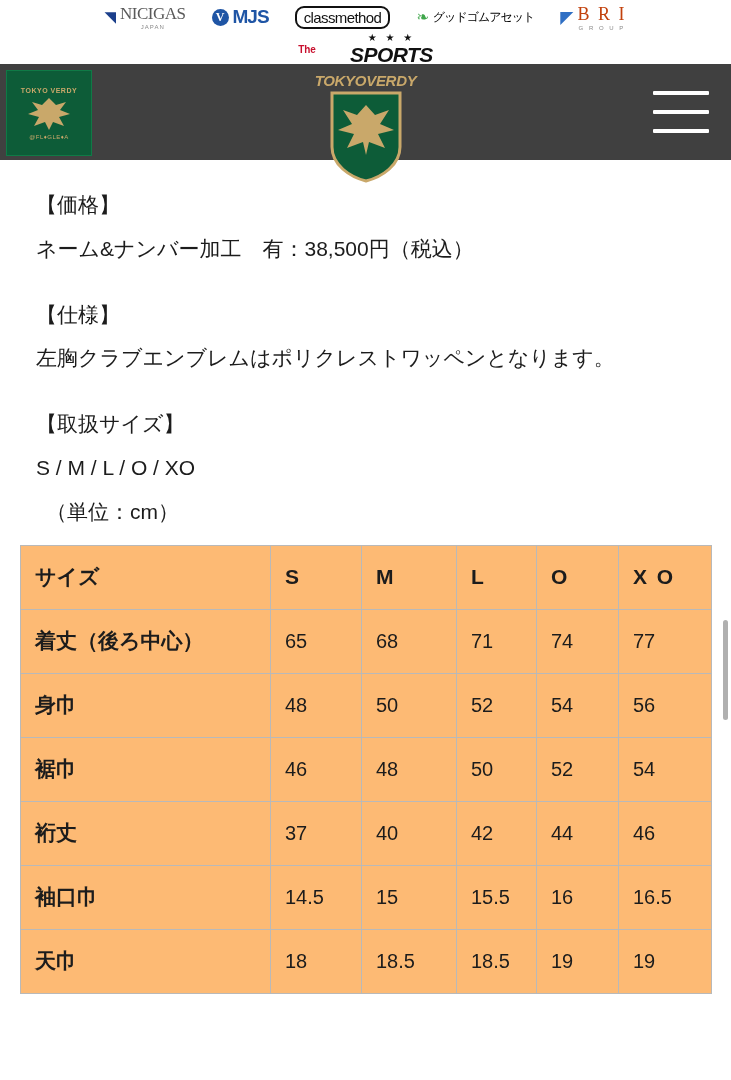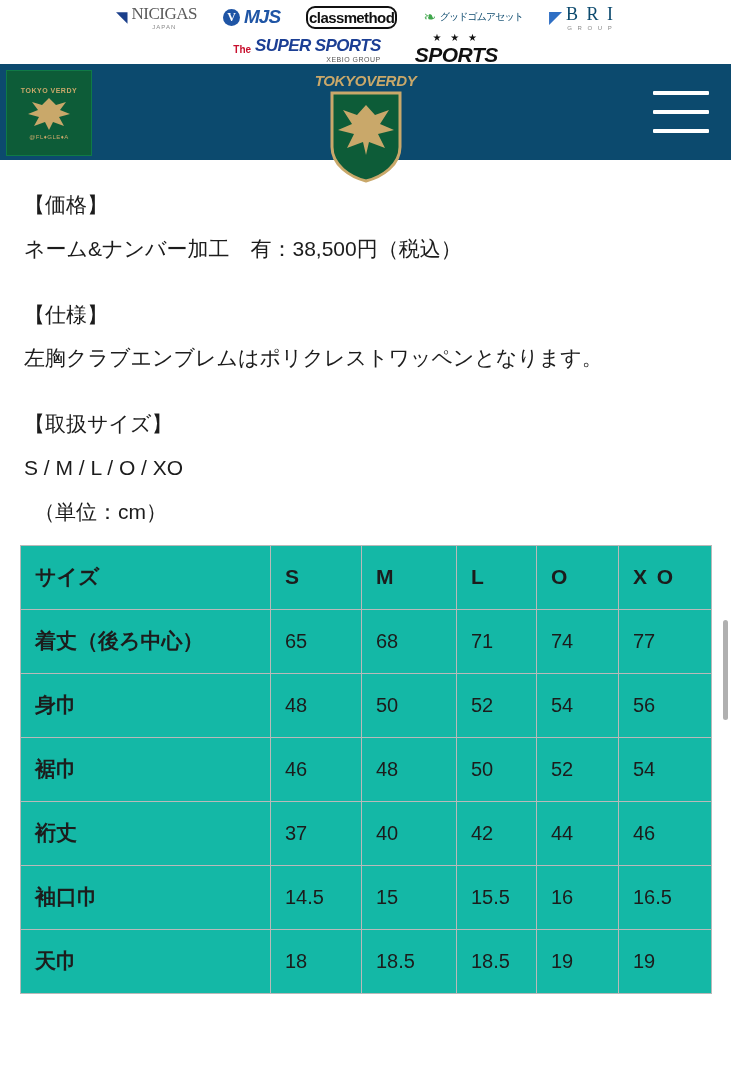--- a/index.html
+++ b/index.html
@@ -66,49 +66,48 @@
     color: #fff;
     font-size: 12px;
     font-weight: bold;
     display: flex; align-items: center; justify-content: center;
     font-family: "Liberation Serif", serif;
   }
   .sp-mjs .txt {
     font-size: 19px;
     font-weight: bold;
     color: #1f55a5;
-    font-style: italic;
     letter-spacing: -1px;
   }
   .sp-classmethod .box {
     border: 2px solid #111;
     border-radius: 9px;
-    padding: 1px 1px;
+    padding: 1px 7px;
     font-size: 15px;
-    font-weight: bold;
+    font-weight: normal;
     color: #111;
     letter-spacing: -0.6px;
   }
   .sp-good .leaf {
     color: #3fa64b;
     font-size: 15px;
   }
   .sp-good .txt {
-    font-size: 10px;
-    color: #0c4a6e;
+    font-size: 12px;
+    color: #000000;
     letter-spacing: -1px;
   }
   .sp-bri .tri {
     color: #2f6fc4;
     font-size: 17px;
   }
   .sp-bri .txt {
     font-family: "Liberation Serif", serif;
     font-size: 18px;
-    color: #0c4a6e;
+    color: #c2410c;
     letter-spacing: 2px;
   }
   .sp-bri .sub {
     font-size: 6px;
     color: #8a8a8a;
     letter-spacing: 2px;
     display: block;
     text-align: center;
   }
   .sp-supersports .pre {
@@ -142,21 +141,21 @@
     font-weight: bold;
     font-style: italic;
     color: #111;
     letter-spacing: -0.5px;
   }
 
   
   .site-header {
     position: relative;
     height: 96px;
-    background: #0c4a6e;
+    background: #404040;
     display: flex;
     align-items: center;
   }
   .header-badge {
     position: absolute;
     left: 6px;
     top: 6px;
     width: 84px;
     height: 84px;
     background: #0d5c38;
@@ -222,40 +221,40 @@
   }
 
   
   .content {
     padding: 26px 20px 0 20px;
     font-size: 21px;
     line-height: 1.8;
     color: #1c1c1c;
   }
   .content p {
-    margin: 0 0 6px 4px;
+    margin: 0 0 6px 16px;
   }
   .blk-head {
     margin: 0 0 2px 0;
     font-size: 21px;
   }
   .gap {
     height: 22px;
   }
   .indent {
     padding-left: 10px;
   }
 
   
   .size-table {
     margin: 14px 20px 0 20px;
     border-collapse: collapse;
     width: 691px;
     table-layout: fixed;
-    background: #14b8a6;
+    background: #fdba74;
   }
   .size-table th,
   .size-table td {
     border: 1px solid #b9b9b9;
     height: 63px;
     padding: 0 14px;
     text-align: left;
     font-size: 20px;
     font-weight: normal;
     color: #1c1c1c;
@@ -320,24 +319,20 @@
       <span>
         <span class="txt">B R I</span>
         <span class="sub">G R O U P</span>
       </span>
     </div>
   </div>
 
   <div class="sponsor-row row2">
     <div class="sponsor sp-supersports">
       <span class="pre">The</span>
-      <span>
-        <span class="txt">SUPER SPORTS</span>
-        <span class="sub">XEBIO GROUP</span>
-      </span>
     </div>
 
     <div class="sponsor sp-athleta">
       <span>
         <span class="stars">★ ★ ★</span>
         <span class="txt">SPORTS</span>
       </span>
     </div>
   </div>
 

